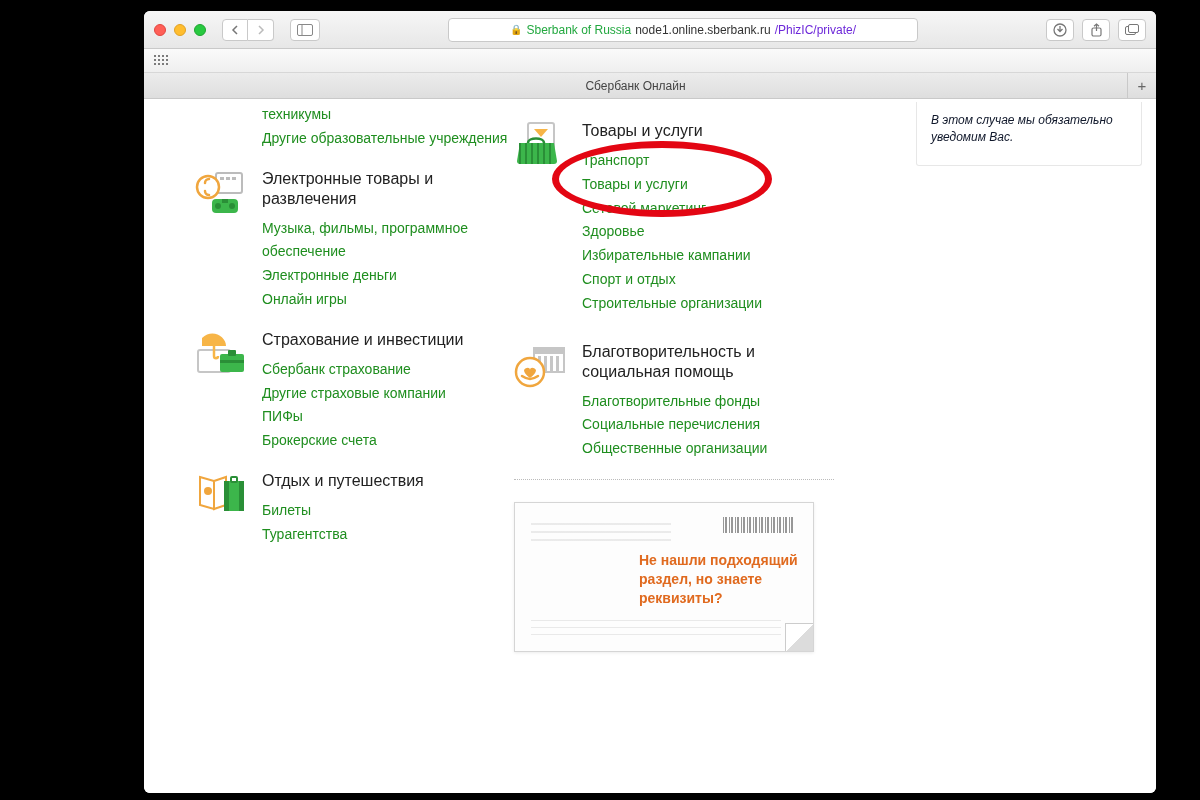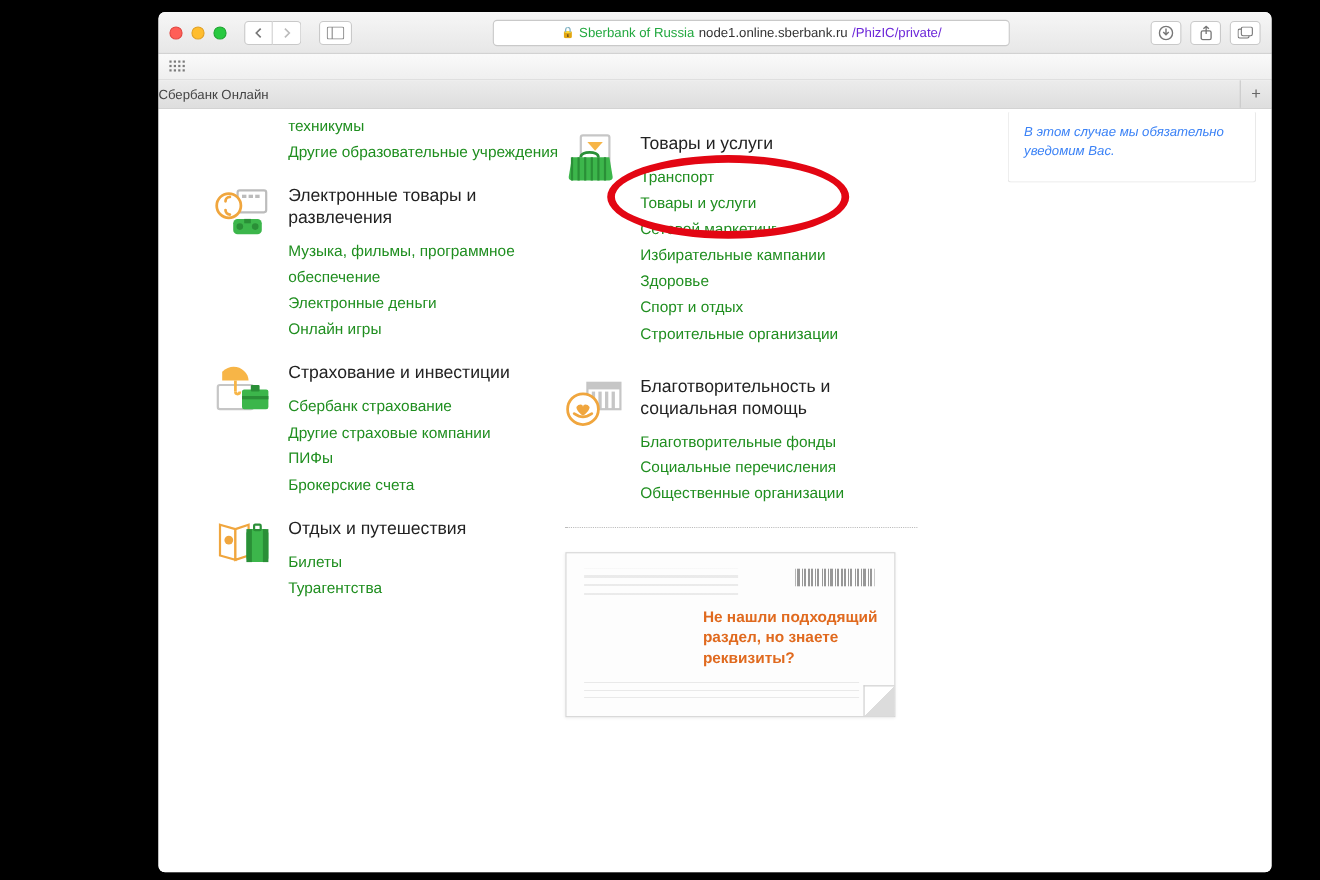--- a/index.html
+++ b/index.html
@@ -49,41 +49,41 @@
     display:flex; align-items:center; padding-left:10px;
   }
   .grip { width:18px; height:12px; display:grid; grid-template-columns:repeat(4,2px);
     grid-template-rows:repeat(3,2px); gap:2px; }
   .grip span { background:#7b7b7b; }
   .tabbar {
     height:26px; background:linear-gradient(#ececec,#dedede); border-bottom:1px solid #c9c9c9;
     display:flex; align-items:stretch; position:relative;
   }
   .tab {
-    flex:1; display:flex; align-items:center; 
+    flex:1; display:flex; align-items:center; justify-content:center;
     font-size:12px; color:#444; border-right:1px solid #c9c9c9;
   }
   .tab-add { width:28px; display:flex; align-items:center; justify-content:center; color:#666; font-size:15px; }
   .content { flex:1; background:#fff; position:relative; overflow:hidden; }
   .columns { display:flex; padding: 4px 0 0 10px; gap: 0; }
   .col-left { width: 320px; margin-left:40px; }
   .col-right { width: 320px; margin-left: 0px; }
   .cat { display:flex; gap:12px; margin: 18px 0 12px; }
   .cat-icon { width:56px; height:46px; flex-shrink:0; }
   .cat-body { flex:1; }
   .cat-title { font-size:16px; color:#222; line-height:1.25; margin-bottom:8px; }
   .links { list-style:none; }
   .links li, .orphan-links li {
     font-size:14px; color:#1f8e1f; line-height:1.7; cursor:pointer; list-style:none;
   }
   .orphan-links { margin-left:68px; margin-bottom: 6px; }
   .sidebar-note {
     position:absolute; right:14px; top:3px; width:226px; height:64px;
     background:#fff; border:1px solid #e7e7e7; border-top:none;
-    border-radius:0 0 3px 3px; padding:10px 14px; font-size:12px; color:#3b82f6;
+    border-radius:0 0 3px 3px; padding:10px 14px; font-size:12px; color:#0f172a;
     font-style:italic; line-height:1.45;
   }
   .divider {
     border-top:1px dotted #bbb; margin: 18px 0 22px;
   }
   .promo {
     width:300px; height:150px; border:1px solid #d5d5d5; background:#fdfdfd;
     position:relative; padding:18px 16px 10px; box-shadow:0 1px 3px rgba(0,0,0,.08);
   }
   .promo .barcode {
@@ -294,22 +294,22 @@
               <path d="M6 22v21M12 22v21M18 22v21M24 22v21M30 22v21M36 22v21" stroke="#2a8f37" stroke-width="2"></path>
               <path d="M14 22c0-6 16-6 16 0" fill="none" stroke="#2a8f37" stroke-width="2.5"></path>
             </svg>
           </div>
           <div class="cat-body">
             <div class="cat-title">Товары и услуги</div>
             <ul class="links">
               <li>Транспорт</li>
               <li>Товары и услуги</li>
               <li>Сетевой маркетинг</li>
+              <li>Здоровье</li>
               <li>Избирательные кампании</li>
-              <li>Здоровье</li>
               <li>Спорт и отдых</li>
               <li>Строительные организации</li>
             </ul>
           </div>
         </div>
 
         <div class="cat" style="margin-top:26px">
           <div class="cat-icon">
             <svg width="56" height="46" viewBox="0 0 56 46">
               <rect x="20" y="6" width="30" height="24" fill="#fff" stroke="#c6c6c6" stroke-width="2"></rect>

